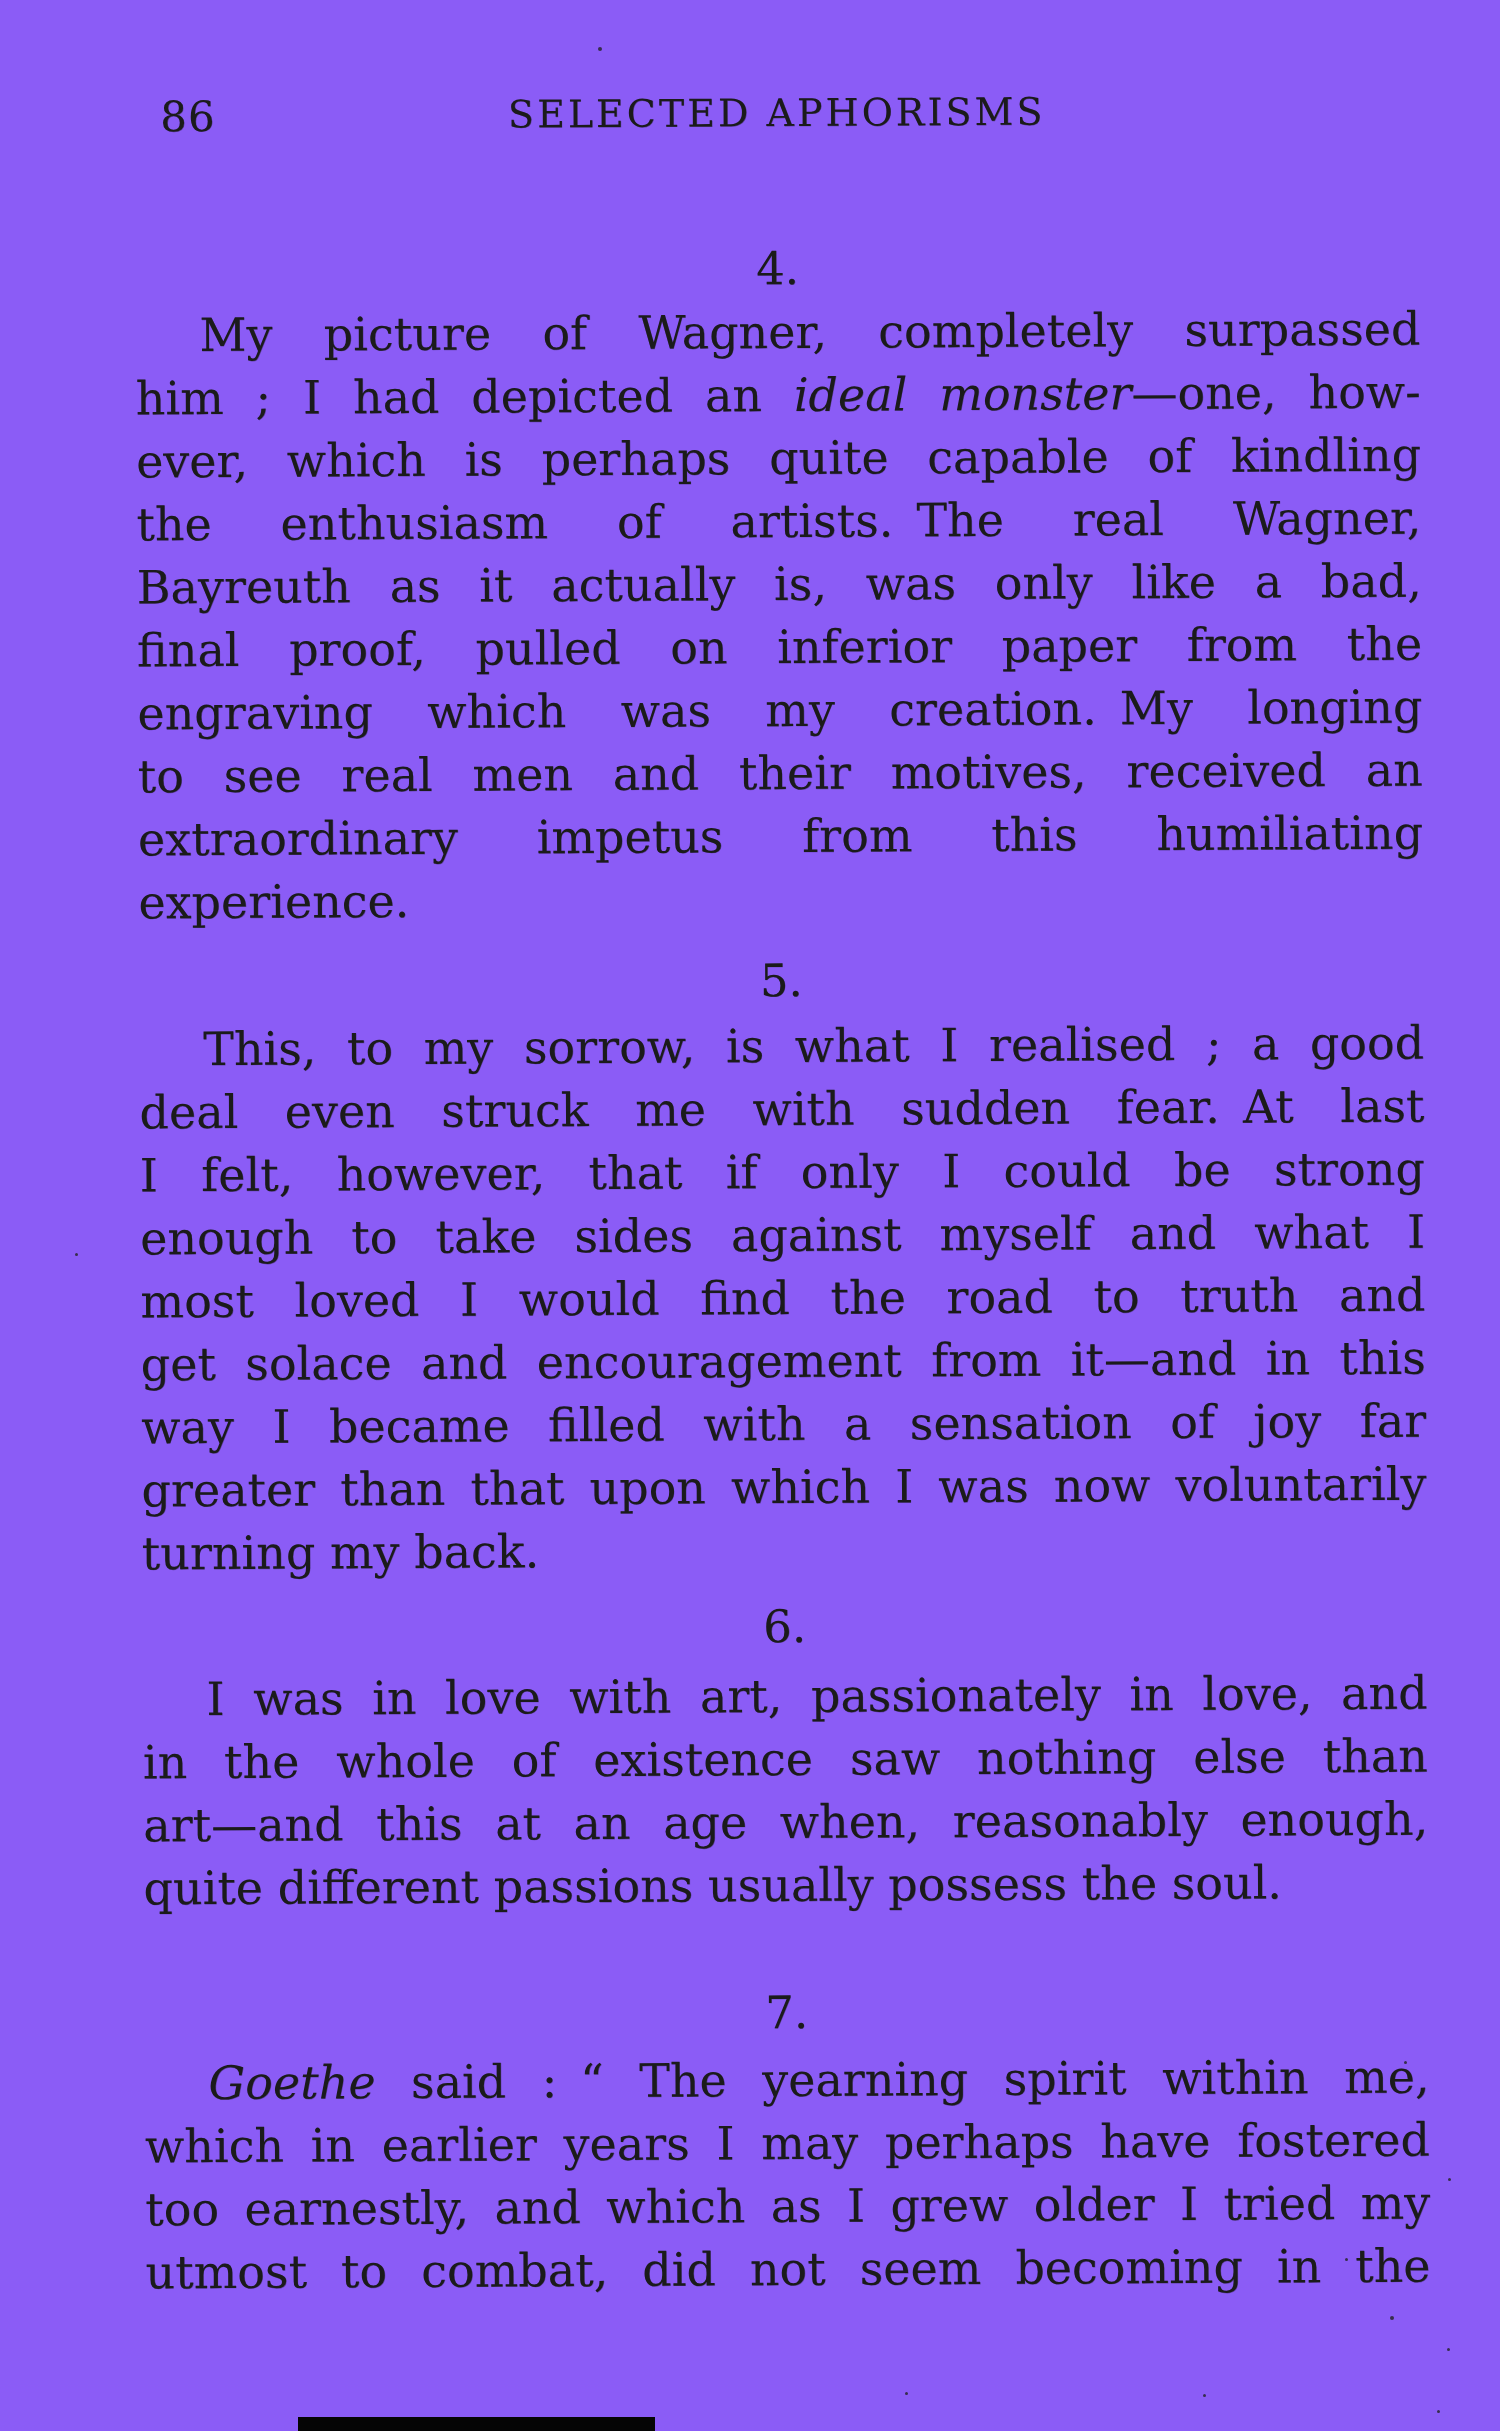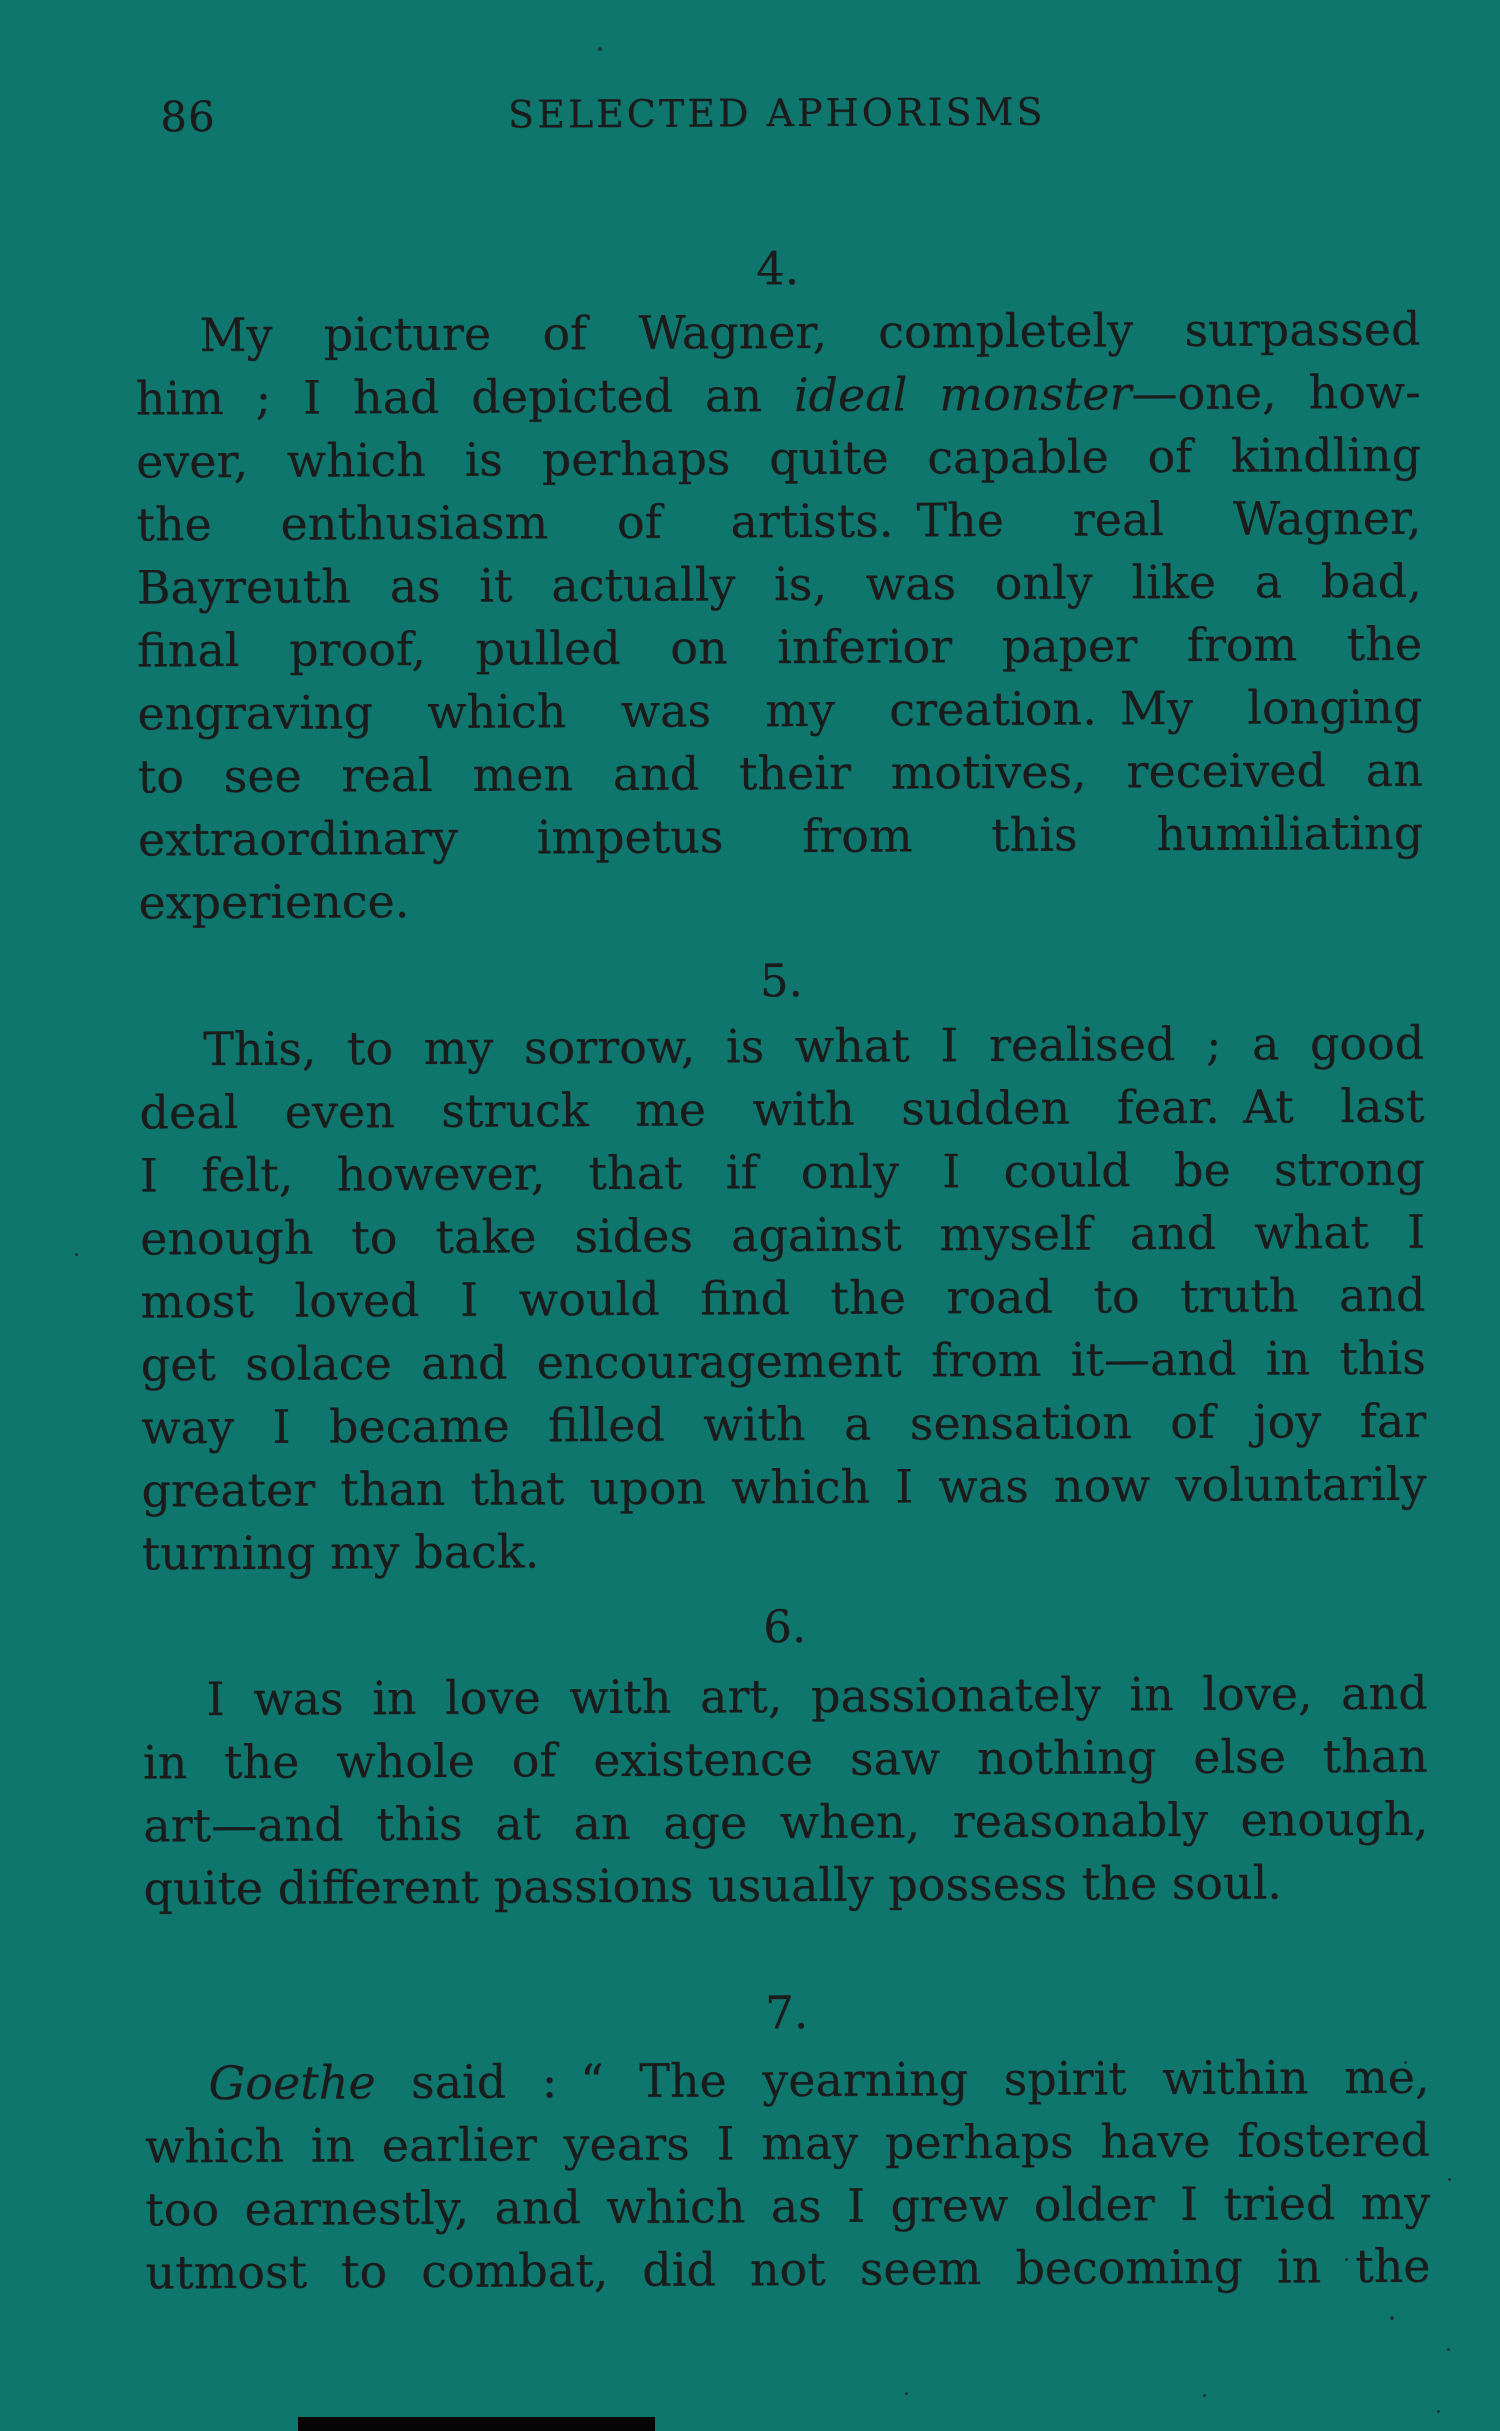--- a/index.html
+++ b/index.html
@@ -1,19 +1,19 @@
 <!DOCTYPE html>
 <html><head>
 <meta charset="utf-8">
 <style>
   html,body{margin:0;padding:0;background:#e8e8e6;}
   .page{
     position:relative;
     width:1500px;height:2431px;
-    background:#0f766e;
+    background:#8b5cf6;
     overflow:hidden;
     font-family:"DejaVu Serif","Liberation Serif",serif;
     color:#1b1b1b;
   }
   .content{
     position:absolute;left:0;top:0;width:100%;height:100%;
     transform:rotate(-0.3deg);
     transform-origin:40% 50%;
   }
   .running-header{

